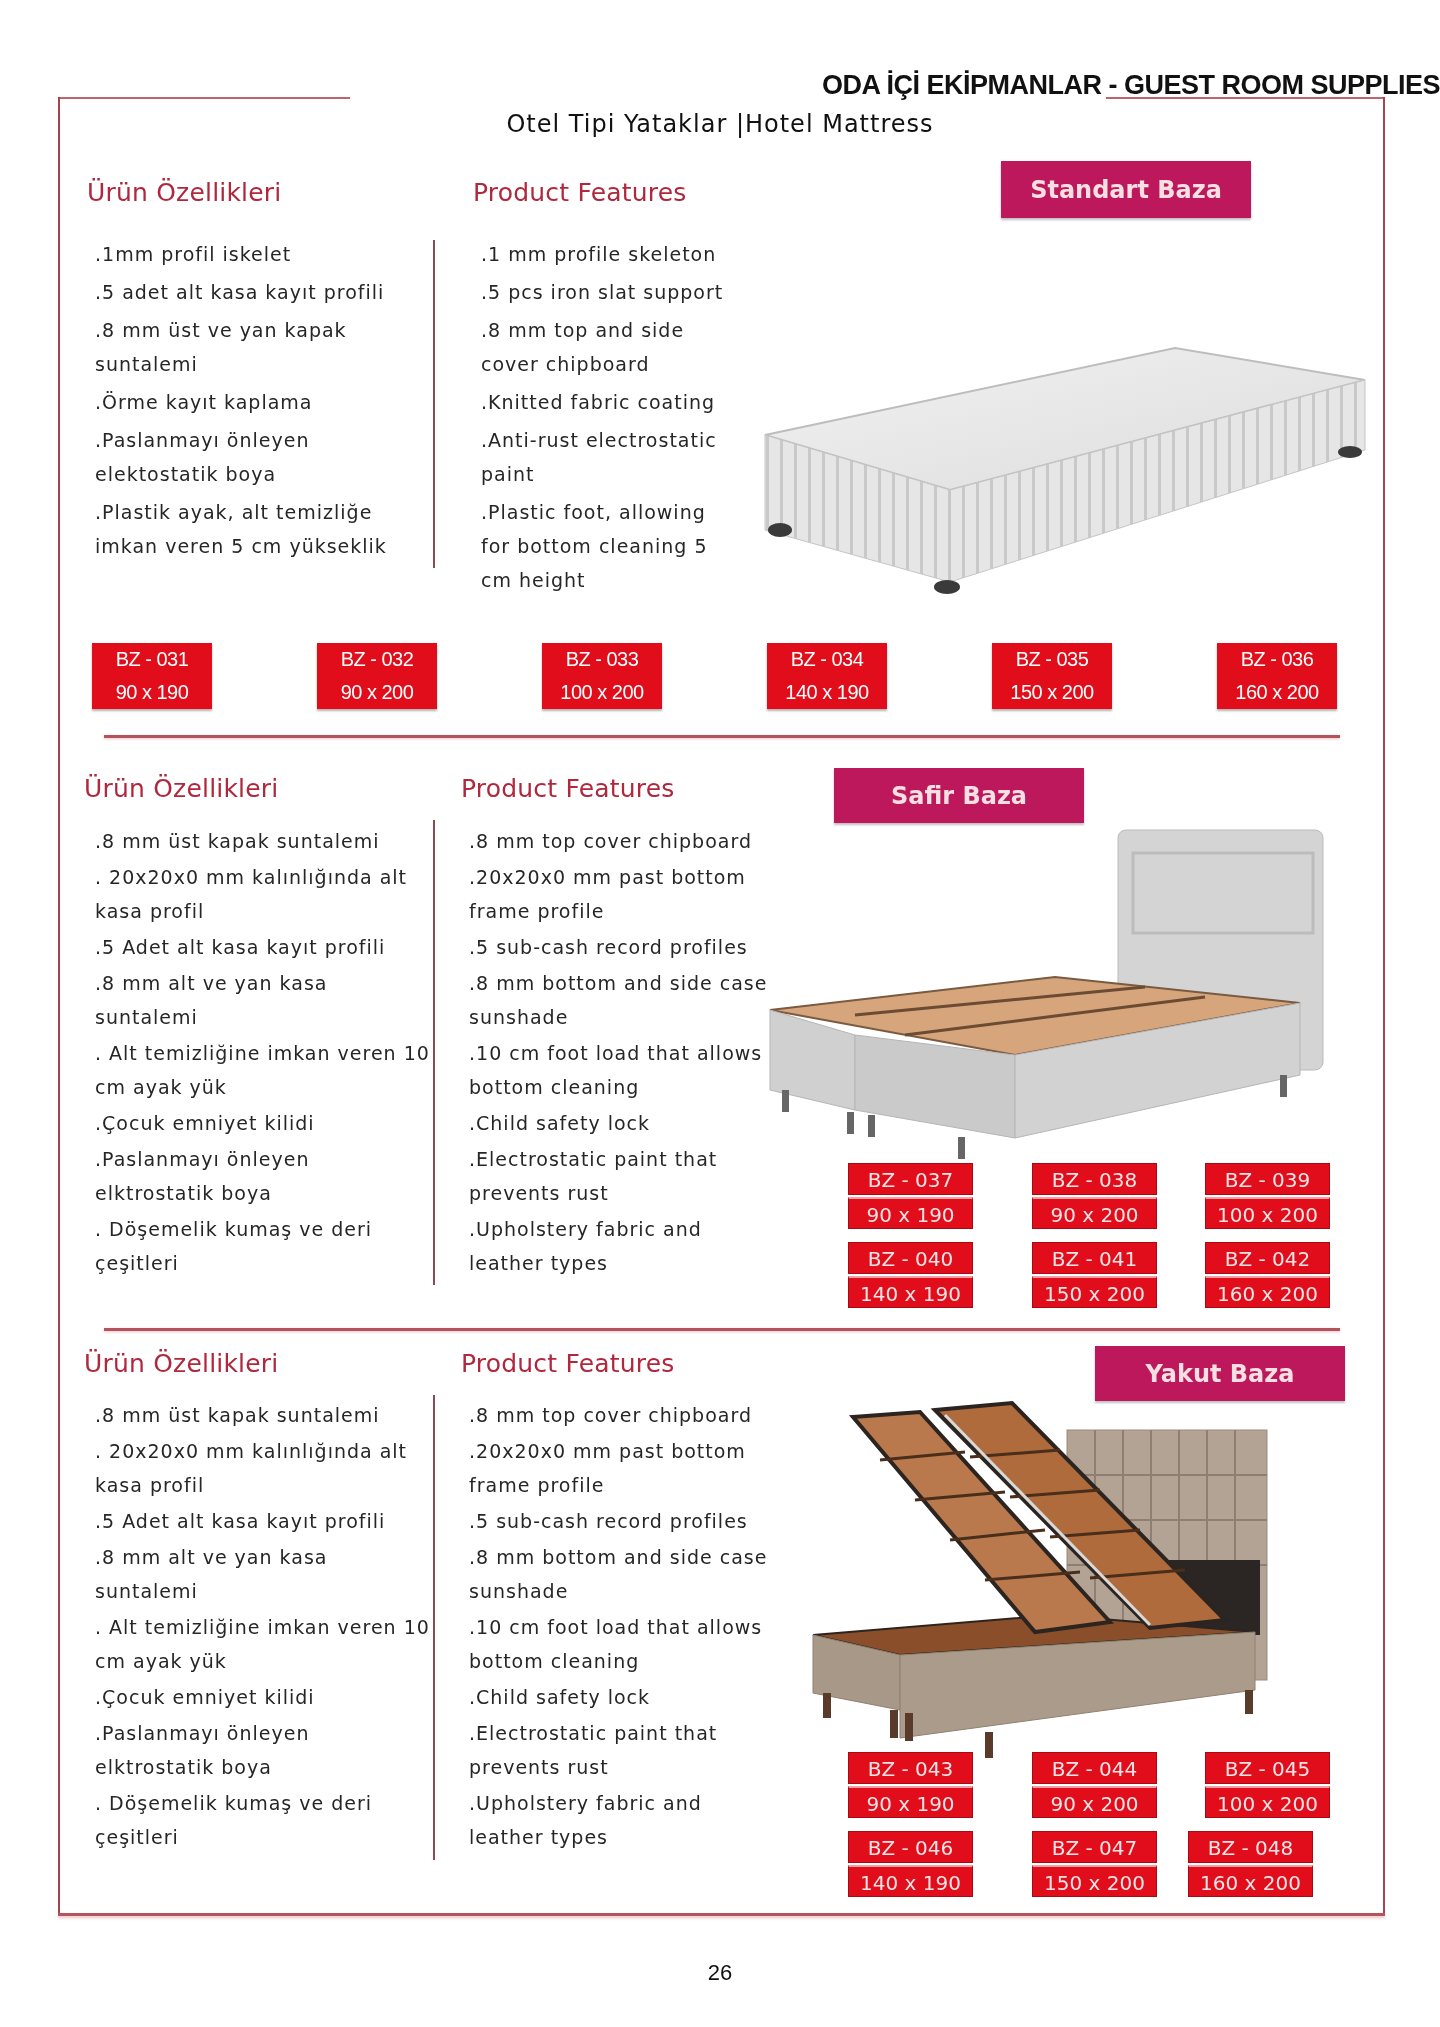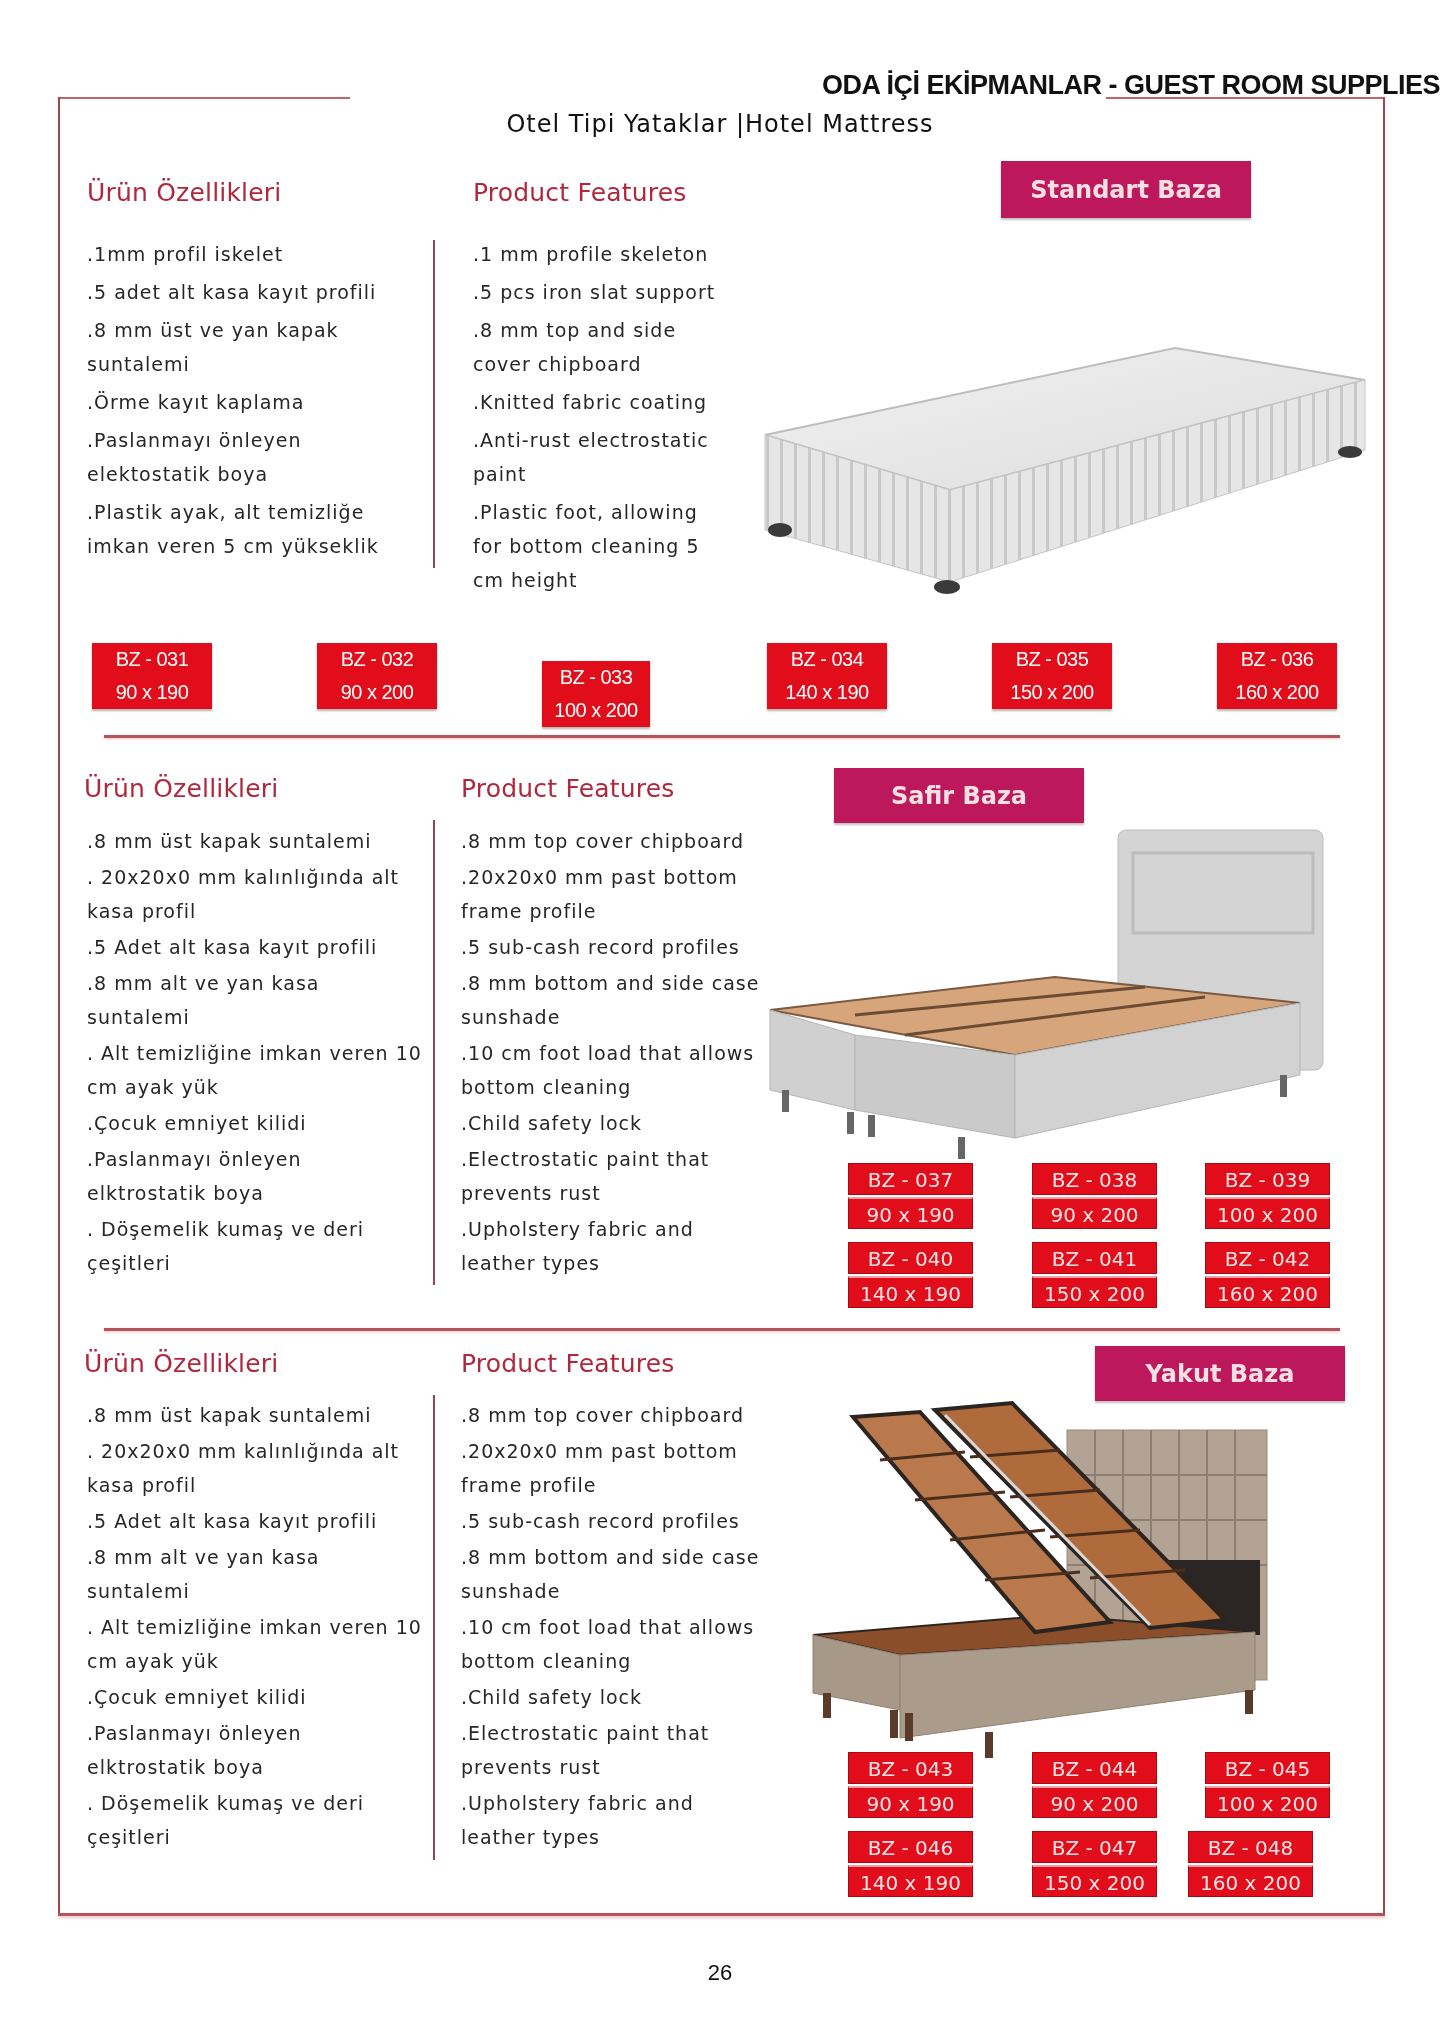--- a/index.html
+++ b/index.html
@@ -24,21 +24,21 @@
   .frame-right { position: absolute; left: 1383px; top: 97px; width: 2px; height: 1818px; background: #a8434d; }
   .frame-bottom { position: absolute; left: 58px; top: 1913px; width: 1327px; height: 3px; background: #b5545c; box-shadow: 0 2px 3px rgba(200,80,90,0.35); }
 
   .divider { position: absolute; left: 104px; width: 1236px; height: 3px; background: #b4535b; box-shadow: 0 1px 3px rgba(200,80,90,0.35); }
 
   
   .heading {
     position: absolute; font-family: "DejaVu Sans", sans-serif; font-size: 25px; color: #b0283d;
     letter-spacing: 0.2px;
   }
-  .features { position: absolute; list-style: none; font-size: 19px; color: #262626; letter-spacing: 1px; }
+  .features { position: absolute; list-style: none; font-size: 19px; color: #262626; letter-spacing: 1px; margin-left: 8px; }
   .features li { white-space: pre-line; }
   .vline { position: absolute; width: 2px; background: #8d4a52; }
 
   .badge-title {
     position: absolute; background: #be185d; color: #f7dfe2; text-align: center;
     font-family: "DejaVu Sans", sans-serif; font-weight: bold; font-size: 24px;
     box-shadow: 0 2px 2px rgba(0,0,0,0.25); display:flex; align-items:center; justify-content:center;
   }
 
   .code-box {
@@ -124,21 +124,21 @@
 
   <div id="codes0">
       <div class="code-box" style="left: 92px; top: 643px; width: 120px; height: 66px;">
         <span class="c">BZ - 031</span>
         <span class="s">90 x 190</span>
       </div>
       <div class="code-box" style="left: 317px; top: 643px; width: 120px; height: 66px;">
         <span class="c">BZ - 032</span>
         <span class="s">90 x 200</span>
       </div>
-      <div class="code-box" style="left: 542px; top: 661px; width: 108px; height: 66px;">
+      <div class="code-box" style="left: 542px; top: 643px; width: 120px; height: 66px;">
         <span class="c">BZ - 033</span>
         <span class="s">100 x 200</span>
       </div>
       <div class="code-box" style="left: 767px; top: 643px; width: 120px; height: 66px;">
         <span class="c">BZ - 034</span>
         <span class="s">140 x 190</span>
       </div>
       <div class="code-box" style="left: 992px; top: 643px; width: 120px; height: 66px;">
         <span class="c">BZ - 035</span>
         <span class="s">150 x 200</span>

